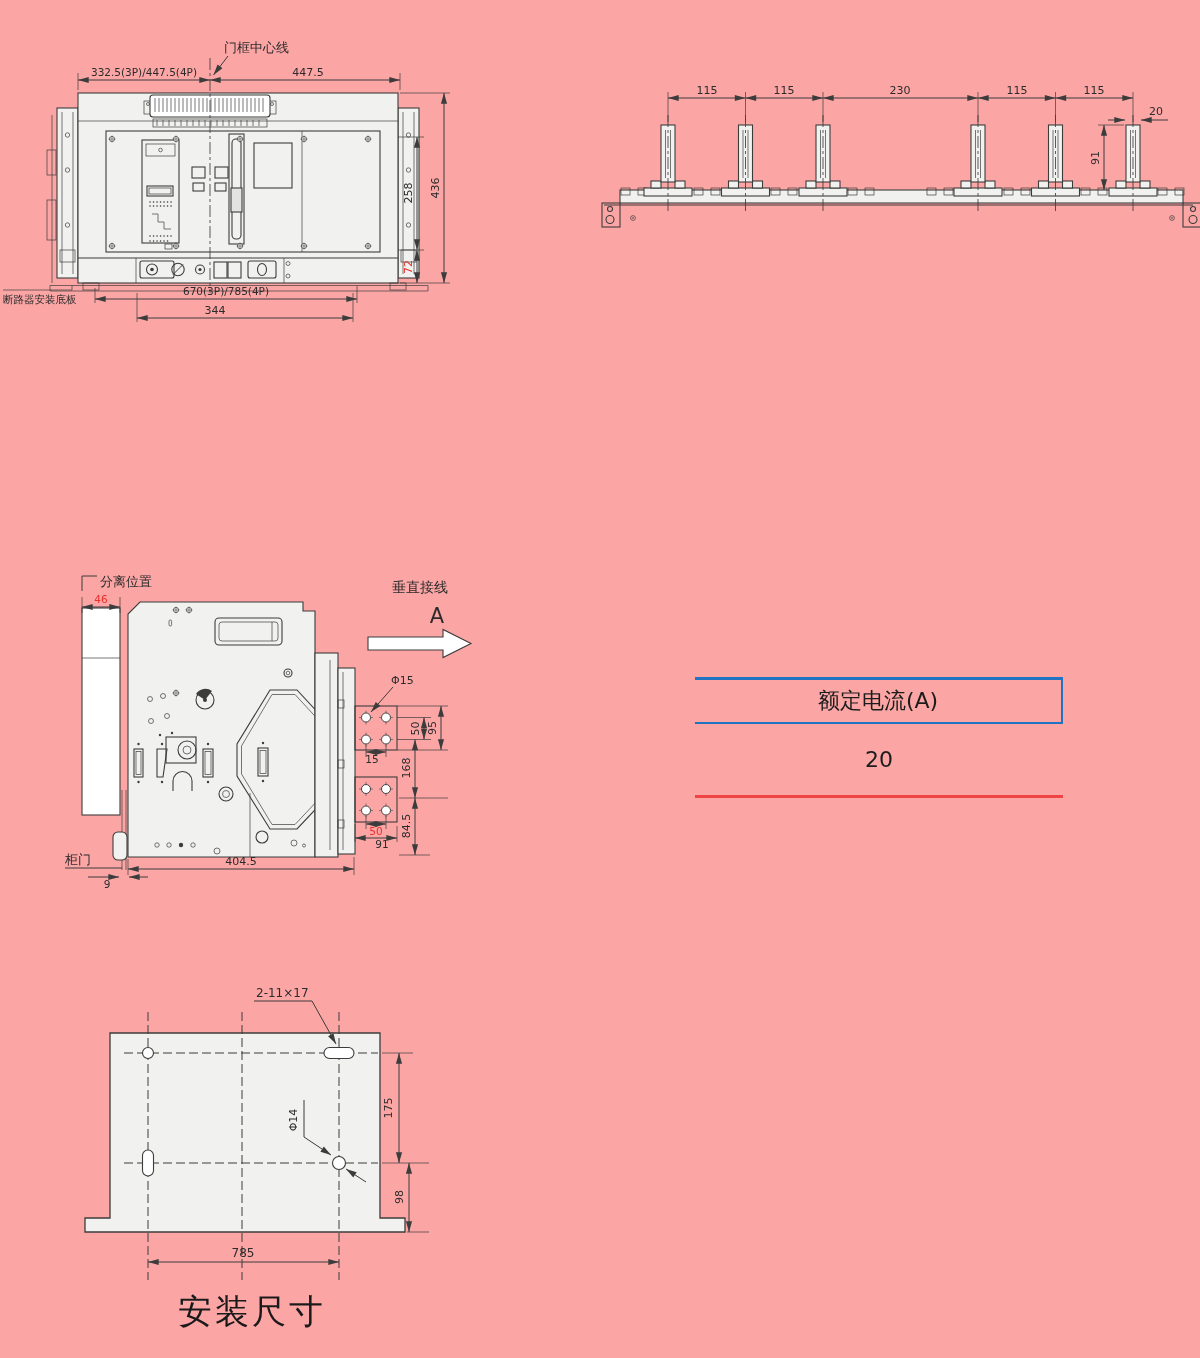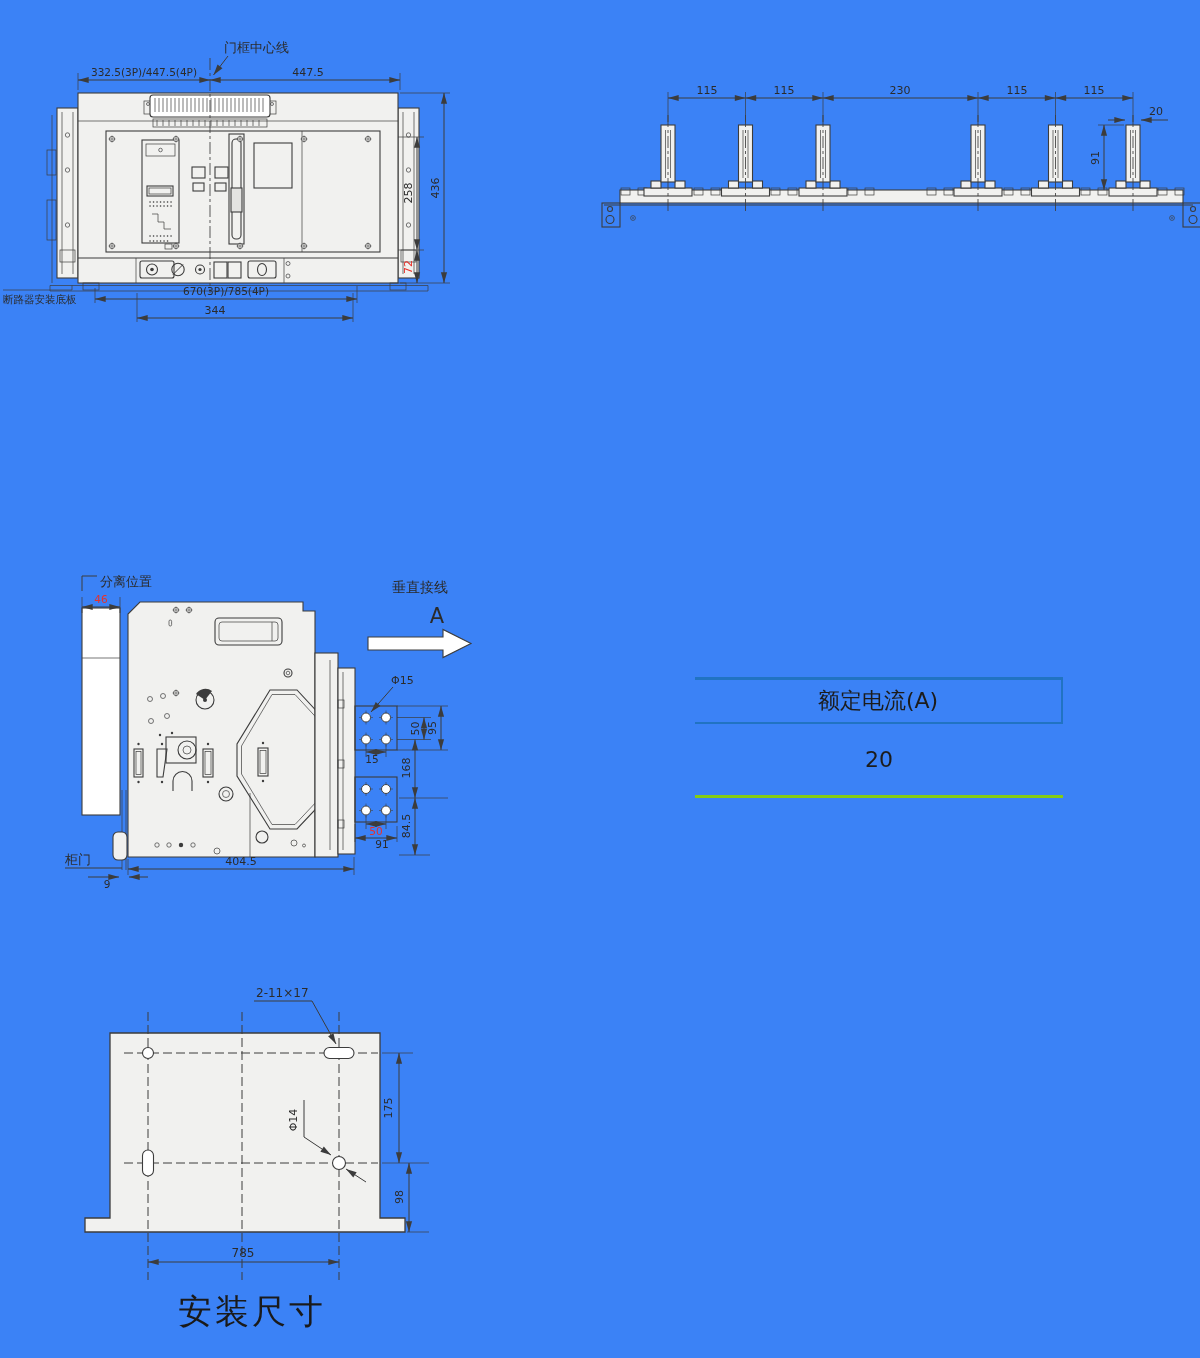--- a/index.html
+++ b/index.html
@@ -1,16 +1,16 @@
 <!DOCTYPE html>
 <html><head>
 <meta charset="utf-8">
 <style>
   html,body{margin:0;padding:0;background:#ffffff;}
-  #page{position:relative;width:1200px;height:1358px;background:#3b82f6;overflow:hidden;
+  #page{position:relative;width:1200px;height:1358px;background:#fca5a5;overflow:hidden;
         font-family:"DejaVu Sans","Liberation Sans",sans-serif;}
   #drawings{position:absolute;left:0;top:0;}
 
   
   .s{stroke:#3c3c3c;stroke-width:1.1;fill:none;stroke-linejoin:miter;stroke-linecap:butt;}
   .f{fill:#f1f1ef;}
   .w{fill:#ffffff;}
   .g{fill:#e3e3e1;}
   .d{stroke:#3c3c3c;stroke-width:1;fill:none;}
   .e{stroke:#3c3c3c;stroke-width:0.7;fill:none;}
@@ -23,21 +23,21 @@
   .t{font-size:11px;}
   .t10{font-size:10.5px;}
   .tc{font-size:13px;}
   .tc14{font-size:14px;}
   .ta{font-size:21px;}
   .ttl{font-size:34px;fill:#1a1a1a;letter-spacing:3px;}
   .red{fill:#e8312a;}
 
   
   .spec-table{position:absolute;left:695px;top:677px;width:368px;
-      border-top:3px solid #2173c2;border-bottom:3px solid #84cc16;
+      border-top:3px solid #2173c2;border-bottom:3px solid #ef4444;
       color:#1c1c1c;font-size:22px;}
   .spec-table .tr{display:flex;}
   .spec-table .tr.head{height:42px;border-bottom:2px solid #2173c2;}
   .spec-table .tr.body{height:71px;}
   .spec-table .td{flex:1;display:flex;align-items:center;justify-content:center;}
   .spec-table .td.first{border-right:2px solid #2173c2;}
 </style>
 </head>
 <body>
 

